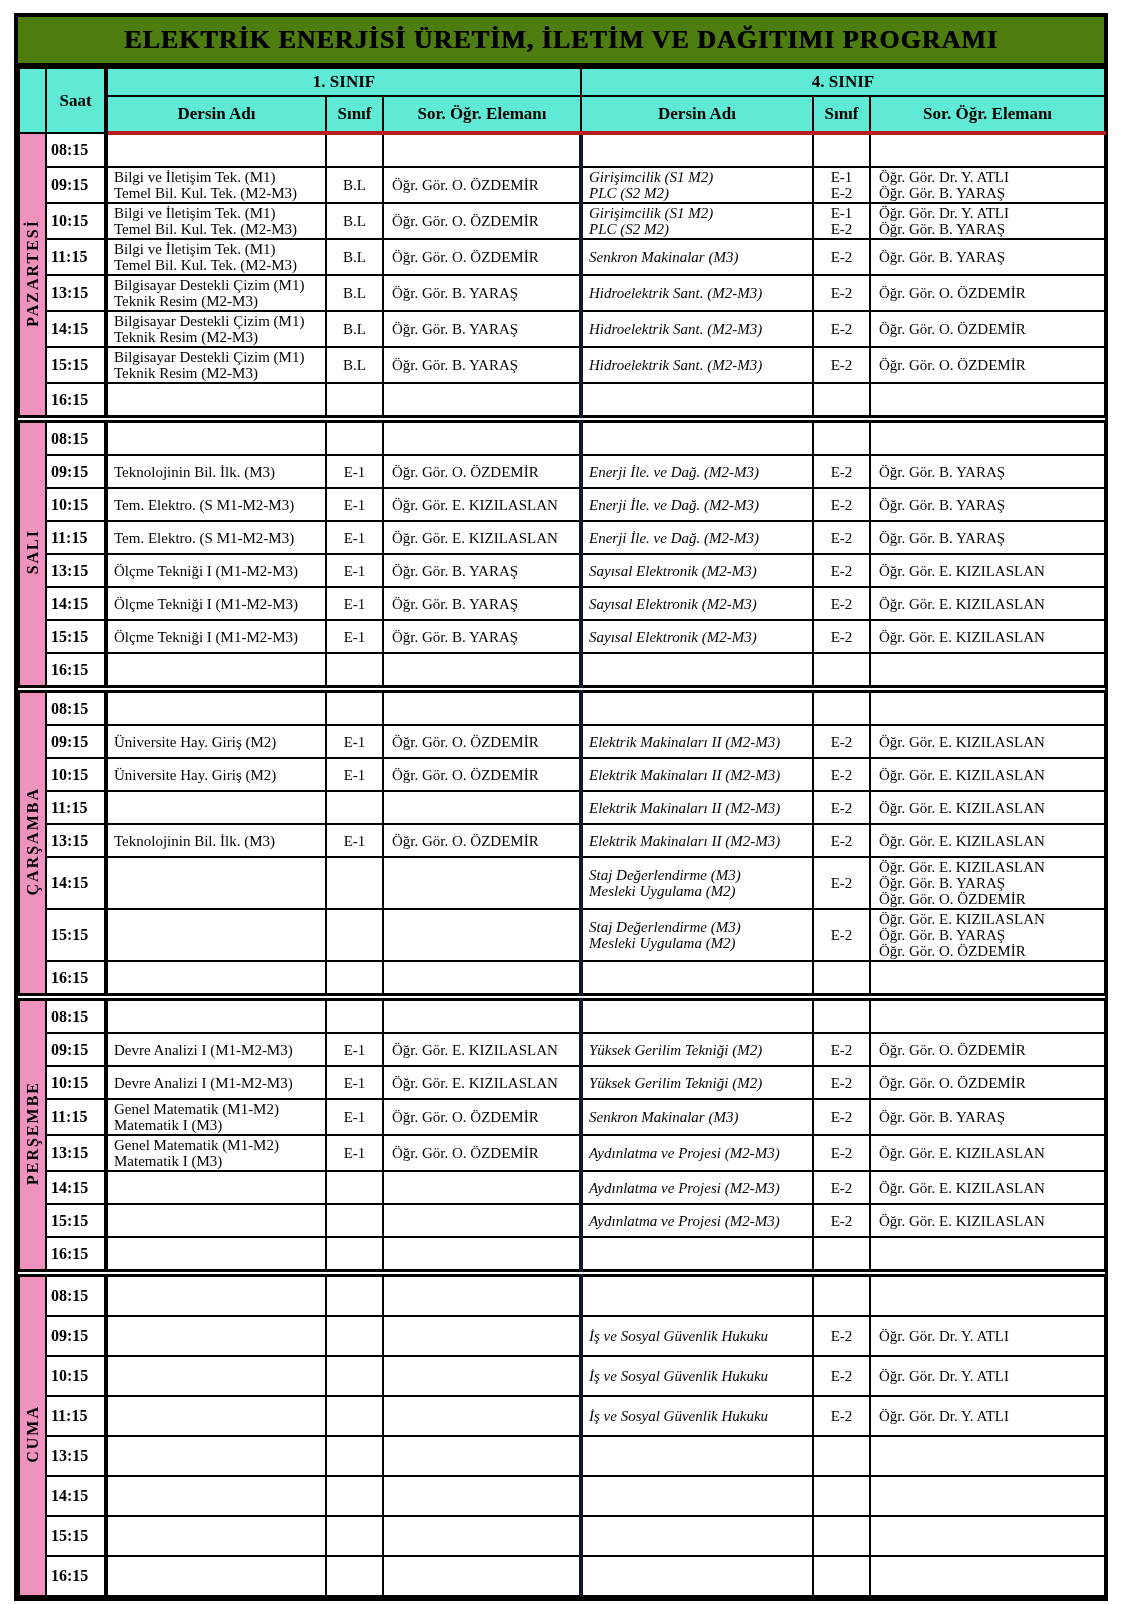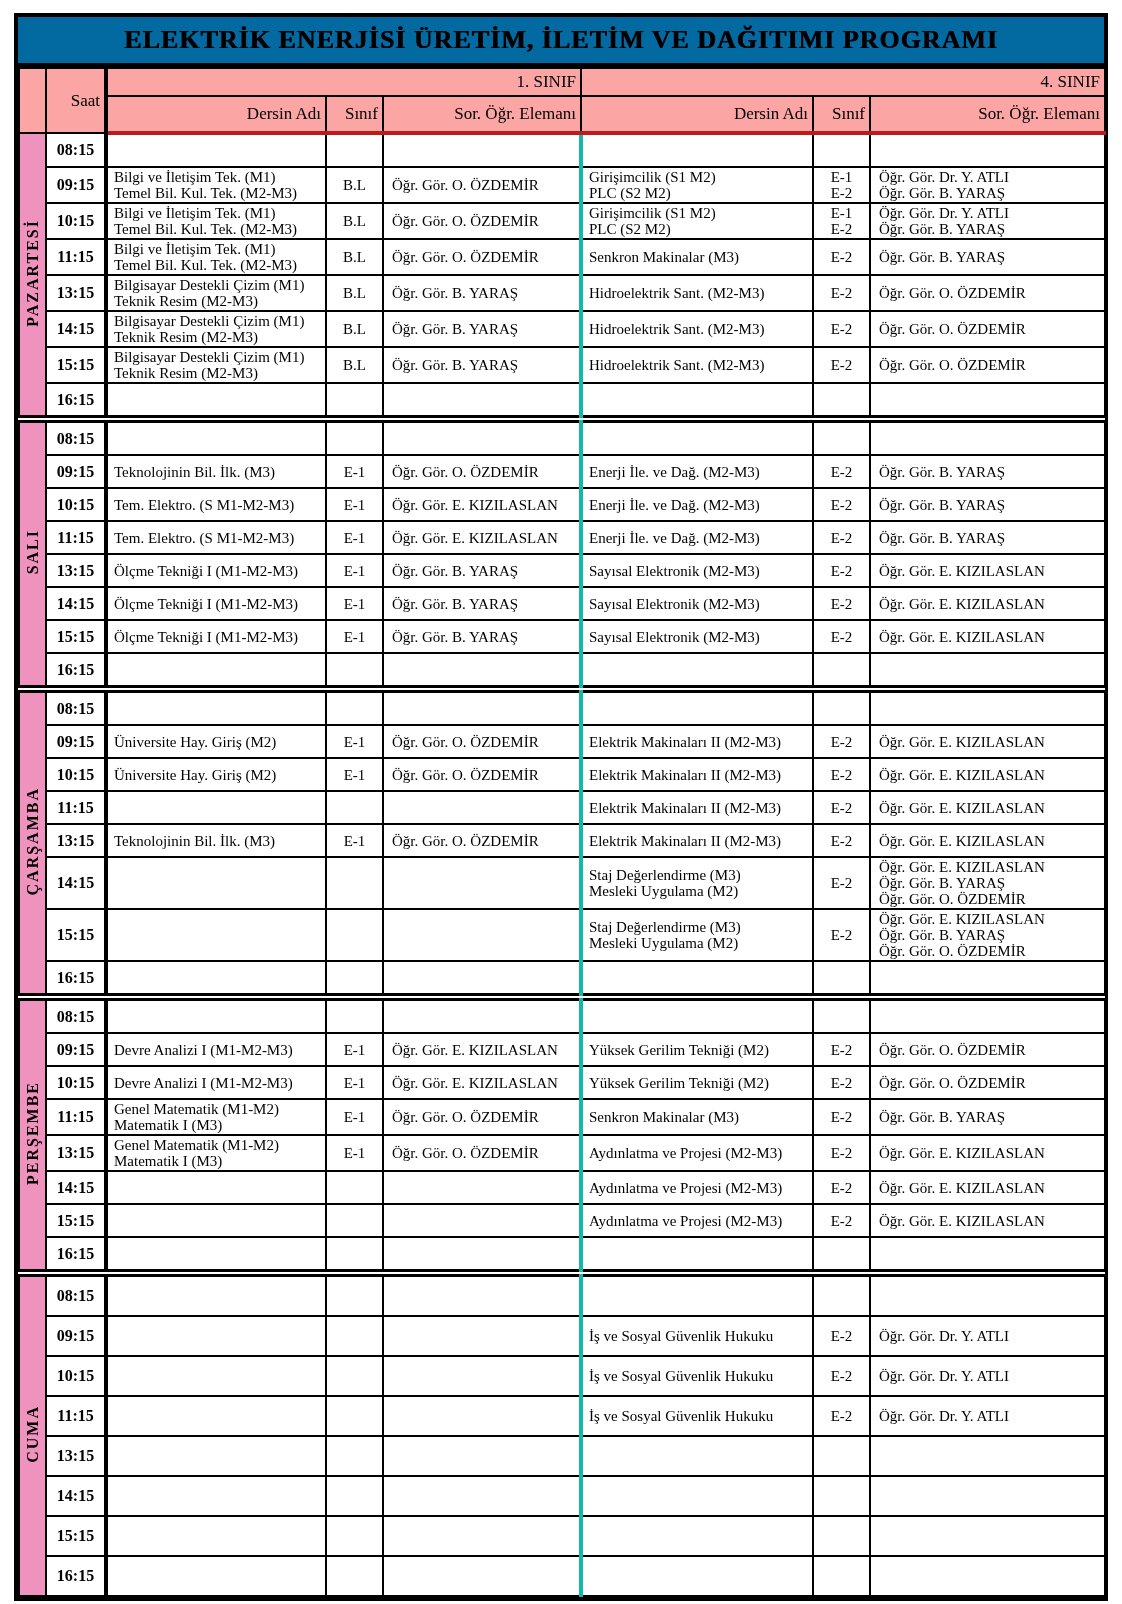--- a/index.html
+++ b/index.html
@@ -7,21 +7,21 @@
     width:1122px;
     font-family:"Liberation Serif","DejaVu Serif",serif;
     color:#000;
     -webkit-font-smoothing:antialiased;
   }
   .sheet{padding:13px 14px 10px 14px;}
   .outer{border:4px solid #000;}
 
   
   .title-box{
-    background:#0369a1;
+    background:#4d7c0f;
     border-bottom:4px solid #000;
     text-align:center;
     padding:7px 4px 8px 4px;
   }
   .title-line{
     font-weight:bold;
     font-size:26px;
     line-height:31px;
     letter-spacing:1px;
     text-shadow:0.6px 0 #000;
@@ -34,56 +34,55 @@
     table-layout:fixed;
     width:100%;
   }
   .schedule th,.schedule td{
     border:2px solid #000;
     padding:1px 4px;
     vertical-align:middle;
     overflow:hidden;
   }
   thead th{
-    background:#fca5a5;
-    font-weight:normal;
+    background:#5eead4;
+    font-weight:bold;
     font-size:17px;
-    text-align:right;
+    text-align:center;
     padding:2px 2px;
   }
   thead tr.group-row th{height:24px;border-bottom:2px solid #000;}
   thead tr.cols-row th{height:32px;border-bottom:4px solid #b91c1c;}
   th.corner{border-bottom:4px solid #000;}
   th.saat-h{border-right:4px solid #000;border-bottom:4px solid #000;}
 
   td{font-size:15px;height:29px;}
   td.time-cell{
     font-weight:bold;
     font-size:16px;
-    text-align:center;
     border-right:4px solid #000;
   }
   td.ders-cell{
     text-align:left;
     line-height:16px;
     white-space:pre-line;
     padding-left:6px;
   }
   td.sinif-cell{
     text-align:center;
     line-height:16px;
     white-space:pre-line;
   }
   td.sor-cell{
     text-align:left;
     line-height:16px;
     white-space:pre-line;
     padding-left:8px;
   }
-  td.g2start{border-left:4px solid #14b8a6;}
+  td.g2start{border-left:4px solid #0f172a;font-style:italic;}
 
   th.day-cell{
     background:#F092BE;
     border-right:2px solid #000;
     width:27px;
     padding:0;
   }
   .day-label{
     display:inline-block;
     writing-mode:vertical-rl;

